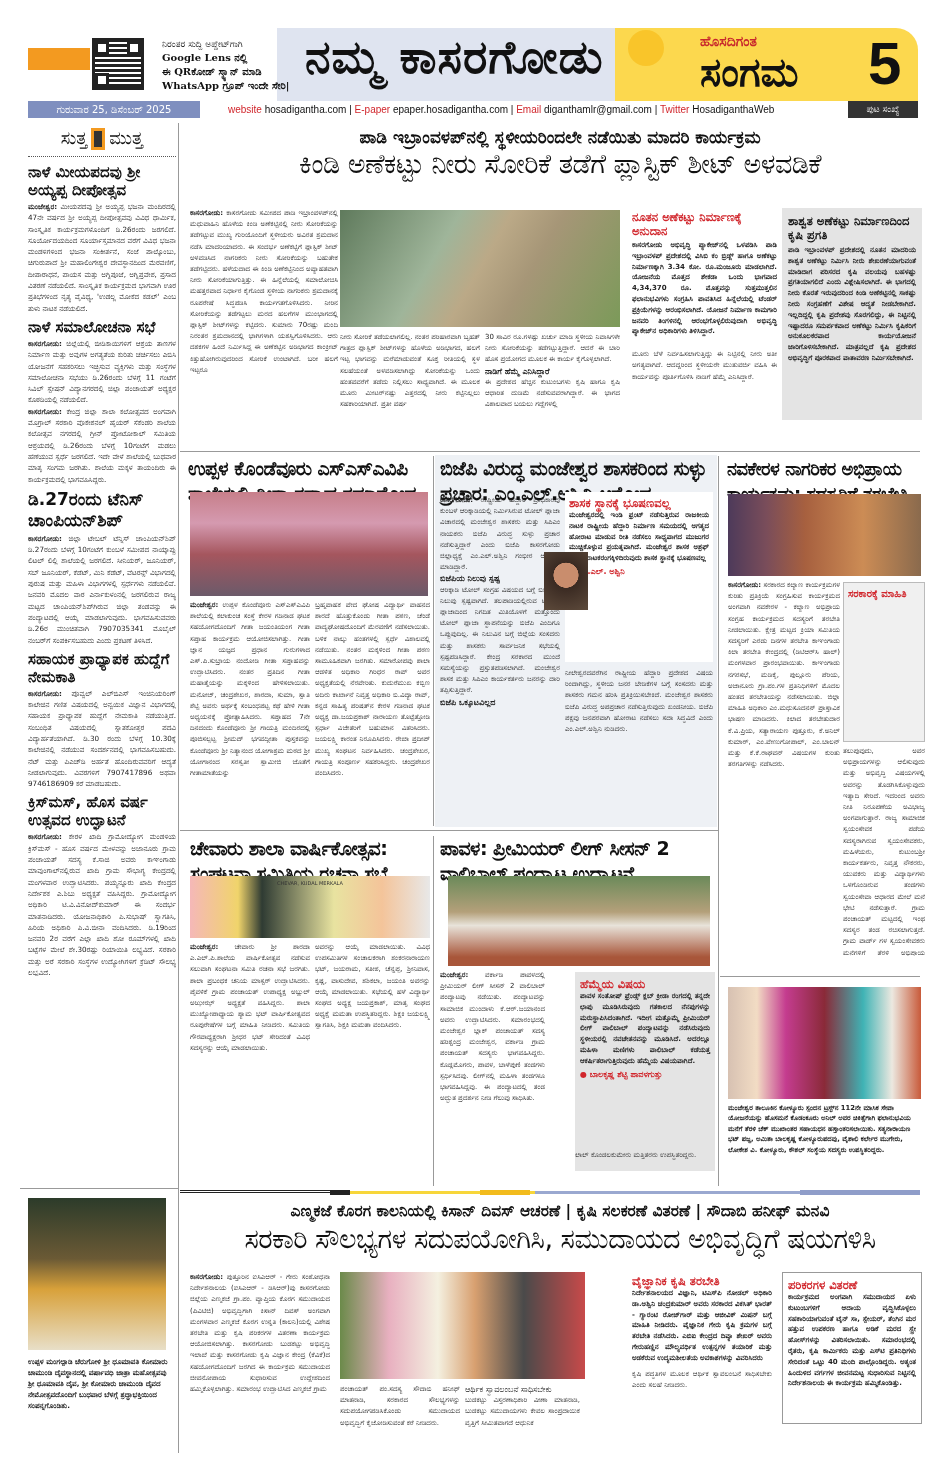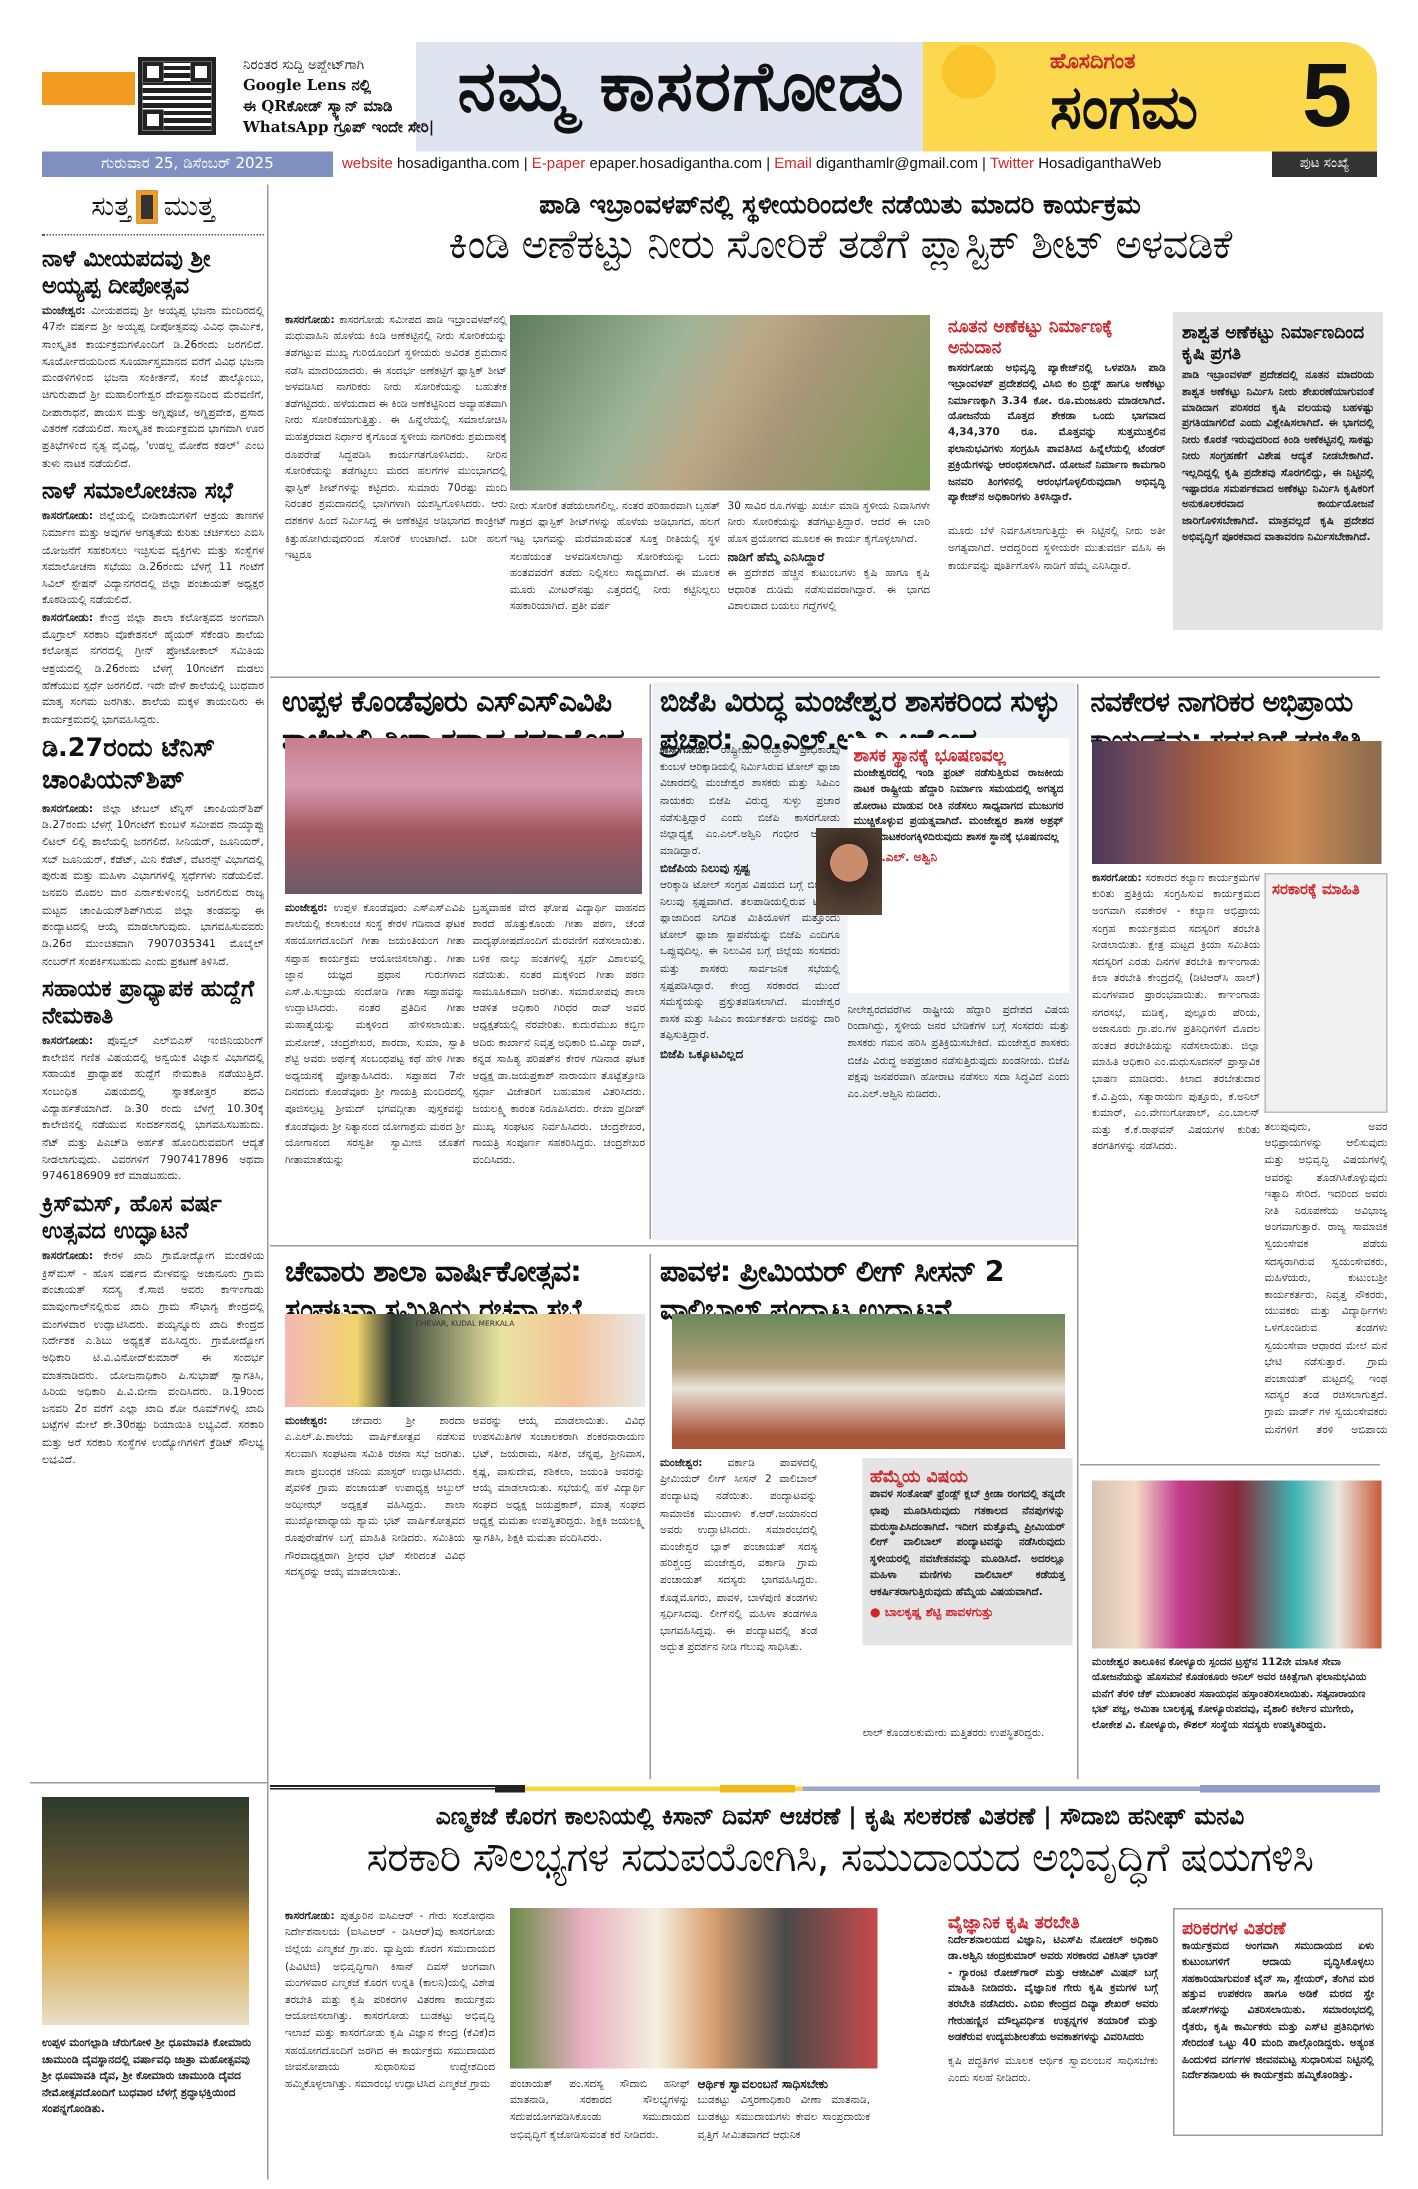--- a/index.html
+++ b/index.html
@@ -9,21 +9,21 @@
 .orange{left:28px;top:48px;width:62px;height:22px;background:#f39a20}
 .qr{left:92px;top:38px;width:52px;height:52px;background:repeating-linear-gradient(0deg,#222 0 3px,#fff 3px 5px),#fff;border:3px solid #222}
 .qr i{position:absolute;width:14px;height:14px;border:3px solid #222;background:#fff}
 .qrtext{left:162px;top:38px;font-family:"DejaVu Serif",serif;font-size:9px;line-height:13px}
 .qrtext b{font-weight:bold;font-size:10px}
 .title{left:305px;top:30px;font-size:46px;font-weight:bold;letter-spacing:1px;font-family:"DejaVu Serif",serif;color:#111}
 .sun{left:628px;top:30px;width:36px;height:36px;border-radius:50%;background:#f9c52a;z-index:0}
 .brand-small{left:700px;top:33px;font-size:14px;color:#c8282d;font-weight:bold}
 .brand-big{left:700px;top:48px;font-size:40px;font-weight:bold;font-family:"DejaVu Serif",serif}
 .pageno{left:868px;top:28px;font-size:60px;font-weight:bold;font-family:"Liberation Sans",sans-serif;line-height:72px}
-.datebar{left:28px;top:101px;width:194px;height:17px;background:#7f8fbf;color:#fff;font-size:10px;text-align:center;line-height:17px}
+.datebar{left:28px;top:101px;width:172px;height:17px;background:#7f8fbf;color:#fff;font-size:10px;text-align:center;line-height:17px}
 .infobar{left:222px;top:101px;width:622px;height:17px;font-family:"Liberation Sans",sans-serif;font-size:10px;line-height:17px;padding-left:6px;white-space:nowrap}
 .infobar .red{color:#d1262c}
 .edition{left:848px;top:101px;width:70px;height:17px;background:#333;color:#fff;font-size:9px;text-align:center;line-height:17px}
 .vline{background:#999;width:1px}
 .hline{background:#999;height:1px}
 .sidebar{left:28px;top:123px;width:148px}
 .logo{font-size:18px;font-family:"DejaVu Serif",serif;text-align:center;height:34px;line-height:30px;border-bottom:1px dotted #555;margin-bottom:6px}
 .logo .door{display:inline-block;width:14px;height:22px;border:3px solid #f39a20;vertical-align:middle;background:#333;margin:0 4px}
 .sh{font-weight:bold;font-size:15px;line-height:18px;margin:4px 0 2px}
 .sb{font-size:7.2px;line-height:11.3px;text-align:justify;color:#222}
@@ -151,21 +151,21 @@
 <div class="abs photo" style="left:190px;top:876px;width:240px;height:62px;background:linear-gradient(90deg,#f5b8b8 0,#f0d46b 20%,#2f3b33 30%,#e8e3a0 60%,#f4c49a 80%,#e8e8e8)">
     <div style="font-size:5px;color:#333;text-align:center;margin-top:4px">CHEVAR, KUDAL MERKALA</div>
   </div>
 <div class="abs body" style="left:190px;top:942px;width:120px;height:240px;overflow:hidden"><b>ಮಂಜೇಶ್ವರ:</b> <span>ಚೇವಾರು ಶ್ರೀ ಶಾರದಾ ಎ.ಎಲ್.ಪಿ.ಶಾಲೆಯ ವಾರ್ಷಿಕೋತ್ಸವ ನಡೆಸುವ ಸಲುವಾಗಿ ಸಂಘಟನಾ ಸಮಿತಿ ರಚನಾ ಸಭೆ ಜರಗಿತು. ಶಾಲಾ ಪ್ರಬಂಧಕ ಚನಿಯ ಮಾಸ್ಟರ್ ಉದ್ಘಾಟಿಸಿದರು. ಪೈವಳಿಕೆ ಗ್ರಾಮ ಪಂಚಾಯತ್ ಉಪಾಧ್ಯಕ್ಷ ಅಬ್ದುಲ್ ಅಝೀಝ್ ಅಧ್ಯಕ್ಷತೆ ವಹಿಸಿದ್ದರು. ಶಾಲಾ ಮುಖ್ಯೋಪಾಧ್ಯಾಯ ಶ್ಯಾಮ ಭಟ್ ವಾರ್ಷಿಕೋತ್ಸವದ ರೂಪುರೇಷೆಗಳ ಬಗ್ಗೆ ಮಾಹಿತಿ ನೀಡಿದರು. ಸಮಿತಿಯ ಗೌರವಾಧ್ಯಕ್ಷರಾಗಿ ಶ್ರೀಧರ ಭಟ್ ಸೇರಿದಂತೆ ವಿವಿಧ ಸದಸ್ಯರನ್ನು ಆಯ್ಕೆ ಮಾಡಲಾಯಿತು.</span></div>
 <div class="abs body" style="left:315px;top:942px;width:115px;height:240px;overflow:hidden">ಅವರನ್ನು ಆಯ್ಕೆ ಮಾಡಲಾಯಿತು. ವಿವಿಧ ಉಪಸಮಿತಿಗಳ ಸಂಚಾಲಕರಾಗಿ ಶಂಕರನಾರಾಯಣ ಭಟ್, ಜಯರಾಮ, ಸತೀಶ, ಚೆನ್ನಪ್ಪ, ಶ್ರೀನಿವಾಸ, ಕೃಷ್ಣ, ವಾಸುದೇವ, ಶಶಿಕಲಾ, ಜಯಂತಿ ಅವರನ್ನು ಆಯ್ಕೆ ಮಾಡಲಾಯಿತು. ಸಭೆಯಲ್ಲಿ ಹಳೆ ವಿದ್ಯಾರ್ಥಿ ಸಂಘದ ಅಧ್ಯಕ್ಷ ಜಯಪ್ರಕಾಶ್, ಮಾತೃ ಸಂಘದ ಅಧ್ಯಕ್ಷೆ ಮಮತಾ ಉಪಸ್ಥಿತರಿದ್ದರು. ಶಿಕ್ಷಕಿ ಜಯಲಕ್ಷ್ಮಿ ಸ್ವಾಗತಿಸಿ, ಶಿಕ್ಷಕಿ ಮಮತಾ ವಂದಿಸಿದರು.</div>
 <div class="abs vline" style="left:433px;top:836px;height:350px"></div>
 
 <div class="abs head2" style="left:440px;top:836px;width:275px">ಪಾವಳ: ಪ್ರೀಮಿಯರ್ ಲೀಗ್ ಸೀಸನ್ 2 ವಾಲಿಬಾಲ್ ಪಂದ್ಯಾಟ ಉದ್ಘಾಟನೆ</div>
 <div class="abs photo" style="left:448px;top:876px;width:262px;height:90px;background:linear-gradient(180deg,#6b8a5a 0,#b4a07a 40%,#e8e3da 55%,#a8563a 90%)"></div>
 <div class="abs body" style="left:440px;top:970px;width:105px;height:210px;overflow:hidden"><b>ಮಂಜೇಶ್ವರ:</b> <span>ವರ್ಕಾಡಿ ಪಾವಳದಲ್ಲಿ ಪ್ರೀಮಿಯರ್ ಲೀಗ್ ಸೀಸನ್ 2 ವಾಲಿಬಾಲ್ ಪಂದ್ಯಾಟವು ನಡೆಯಿತು. ಪಂದ್ಯಾಟವನ್ನು ಸಾಮಾಜಿಕ ಮುಂದಾಳು ಕೆ.ಆರ್.ಜಯಾನಂದ ಅವರು ಉದ್ಘಾಟಿಸಿದರು. ಸಮಾರಂಭದಲ್ಲಿ ಮಂಜೇಶ್ವರ ಬ್ಲಾಕ್ ಪಂಚಾಯತ್ ಸದಸ್ಯ ಹರಿಶ್ಚಂದ್ರ ಮಂಜೇಶ್ವರ, ವರ್ಕಾಡಿ ಗ್ರಾಮ ಪಂಚಾಯತ್ ಸದಸ್ಯರು ಭಾಗವಹಿಸಿದ್ದರು. ಕೊಡ್ಲಮೊಗರು, ಪಾವಳ, ಬಾಳೆಪುಣಿ ತಂಡಗಳು ಸ್ಪರ್ಧಿಸಿದವು. ಲೀಗ್‌ನಲ್ಲಿ ಮಹಿಳಾ ತಂಡಗಳೂ ಭಾಗವಹಿಸಿದ್ದವು. ಈ ಪಂದ್ಯಾಟದಲ್ಲಿ ತಂಡ ಅದ್ಭುತ ಪ್ರದರ್ಶನ ನೀಡಿ ಗೆಲುವು ಸಾಧಿಸಿತು.</span></div>
-<div class="abs box" style="left:575px;top:972px;width:140px;height:125px;padding:5px;overflow:hidden">
+<div class="abs box" style="left:575px;top:972px;width:140px;height:199px;padding:5px;overflow:hidden">
   <div class="redh">ಹೆಮ್ಮೆಯ ವಿಷಯ</div>
   <div class="body" style="font-weight:bold;line-height:10.8px">ಪಾವಳ ಸಂತೋಷ್ ಫ್ರೆಂಡ್ಸ್ ಕ್ಲಬ್ ಕ್ರೀಡಾ ರಂಗದಲ್ಲಿ ತನ್ನದೇ ಛಾಪು ಮೂಡಿಸಿರುವುದು ಗತಕಾಲದ ನೆನಪುಗಳನ್ನು ಮರುಸ್ಥಾಪಿಸಿದಂತಾಗಿದೆ. ಇದೀಗ ಮತ್ತೊಮ್ಮೆ ಪ್ರೀಮಿಯರ್ ಲೀಗ್ ವಾಲಿಬಾಲ್ ಪಂದ್ಯಾಟವನ್ನು ನಡೆಸಿರುವುದು ಸ್ಥಳೀಯರಲ್ಲಿ ನವಚೇತನವನ್ನು ಮೂಡಿಸಿದೆ. ಅದರಲ್ಲೂ ಮಹಿಳಾ ಮಣಿಗಳು ವಾಲಿಬಾಲ್ ಕಡೆಯತ್ತ ಆಕರ್ಷಿತರಾಗುತ್ತಿರುವುದು ಹೆಮ್ಮೆಯ ವಿಷಯವಾಗಿದೆ.</div>
   <div class="byline">ಬಾಲಕೃಷ್ಣ ಶೆಟ್ಟಿ ಪಾವಳಗುತ್ತು</div>
 </div>
 <div class="abs body" style="left:575px;top:1150px;width:140px;height:30px;overflow:hidden">ಲಾಲ್ ಕೊಂಡಲಕುಮೇರು ಮತ್ತಿತರರು ಉಪಸ್ಥಿತರಿದ್ದರು.</div>
 
 <div class="abs hline" style="left:720px;top:976px;width:200px"></div>
 <div class="abs photo" style="left:728px;top:987px;width:193px;height:112px;background:linear-gradient(90deg,#d7c1b2 0,#f2dcc4 15%,#c43c8f 30%,#8a2a38 50%,#3fb3b5 70%,#ece8e0 85%,#c85a3a)"></div>
 <div class="abs cap" style="left:728px;top:1103px;width:195px;font-size:6.8px;line-height:10.4px">ಮಂಜೇಶ್ವರ ತಾಲೂಕಿನ ಕೋಳ್ಯೂರು ಸ್ಪಂದನ ಟ್ರಸ್ಟ್‌ನ 112ನೇ ಮಾಸಿಕ ಸೇವಾ ಯೋಜನೆಯನ್ನು ಹೊಸಮನೆ ಕೊಡಂಕೂರು ಅನಿಲ್ ಅವರ ಚಿಕಿತ್ಸೆಗಾಗಿ ಫಲಾನುಭವಿಯ ಮನೆಗೆ ತೆರಳಿ ಚೆಕ್ ಮುಖಾಂತರ ಸಹಾಯಧನ ಹಸ್ತಾಂತರಿಸಲಾಯಿತು. ಸತ್ಯನಾರಾಯಣ ಭಟ್ ಪಜ್ಜ, ಅಮಿತಾ ಬಾಲಕೃಷ್ಣ ಕೋಳ್ಯೂರುಪದವು, ವೈಶಾಲಿ ಕರ್ಲೇರ ಮುಗೇರು, ಲೋಕೇಶ ವಿ. ಕೋಳ್ಯೂರು, ಕೌಶಲ್ ಸಂಸ್ಥೆಯ ಸದಸ್ಯರು ಉಪಸ್ಥಿತರಿದ್ದರು.</div>
 
@@ -174,21 +174,21 @@
 <div class="abs" style="left:350px;top:1191px;width:185px;height:3px;background:#f7d63a"></div>
 <div class="abs" style="left:480px;top:1190px;width:50px;height:5px;background:#f2bb1d"></div>
 <div class="abs" style="left:535px;top:1191px;width:300px;height:3px;background:#9aa8d0"></div>
 <div class="abs" style="left:800px;top:1190px;width:120px;height:5px;background:#8f9dc9"></div>
 
 <div class="abs kick" style="left:190px;top:1200px;width:740px;font-size:15.5px">ಎಣ್ಮಕಜೆ ಕೊರಗ ಕಾಲನಿಯಲ್ಲಿ ಕಿಸಾನ್ ದಿವಸ್ ಆಚರಣೆ | ಕೃಷಿ ಸಲಕರಣೆ ವಿತರಣೆ | ಸೌದಾಬಿ ಹನೀಫ್ ಮನವಿ</div>
 <div class="abs head" style="left:190px;top:1222px;width:740px">ಸರಕಾರಿ ಸೌಲಭ್ಯಗಳ ಸದುಪಯೋಗಿಸಿ, ಸಮುದಾಯದ ಅಭಿವೃದ್ಧಿಗೆ ಷಯಗಳಿಸಿ</div>
 <div class="abs body" style="left:190px;top:1272px;width:140px;height:168px;overflow:hidden"><b>ಕಾಸರಗೋಡು:</b> <span>ಪುತ್ತೂರಿನ ಐಸಿಎಆರ್ - ಗೇರು ಸಂಶೋಧನಾ ನಿರ್ದೇಶನಾಲಯ (ಐಸಿಎಆರ್ - ಡಿಸಿಆರ್)ವು ಕಾಸರಗೋಡು ಜಿಲ್ಲೆಯ ಎಣ್ಮಕಜೆ ಗ್ರಾ.ಪಂ. ವ್ಯಾಪ್ತಿಯ ಕೊರಗ ಸಮುದಾಯದ (ಪಿವಿಟಿಜಿ) ಅಭಿವೃದ್ಧಿಗಾಗಿ ಕಿಸಾನ್ ದಿವಸ್ ಅಂಗವಾಗಿ ಮಂಗಳವಾರ ಎಣ್ಮಕಜೆ ಕೊರಗ ಉನ್ನತಿ (ಕಾಲನಿ)ಯಲ್ಲಿ ವಿಶೇಷ ತರಬೇತಿ ಮತ್ತು ಕೃಷಿ ಪರಿಕರಗಳ ವಿತರಣಾ ಕಾರ್ಯಕ್ರಮ ಆಯೋಜಿಸಲಾಗಿತ್ತು. ಕಾಸರಗೋಡು ಬುಡಕಟ್ಟು ಅಭಿವೃದ್ಧಿ ಇಲಾಖೆ ಮತ್ತು ಕಾಸರಗೋಡು ಕೃಷಿ ವಿಜ್ಞಾನ ಕೇಂದ್ರ (ಕೆವಿಕೆ)ದ ಸಹಯೋಗದೊಂದಿಗೆ ಜರಗಿದ ಈ ಕಾರ್ಯಕ್ರಮ ಸಮುದಾಯದ ಜೀವನೋಪಾಯ ಸುಧಾರಿಸುವ ಉದ್ದೇಶದಿಂದ ಹಮ್ಮಿಕೊಳ್ಳಲಾಗಿತ್ತು. ಸಮಾರಂಭ ಉದ್ಘಾಟಿಸಿದ ಎಣ್ಮಕಜೆ ಗ್ರಾಮ</span></div>
 <div class="abs photo" style="left:340px;top:1272px;width:245px;height:107px;background:linear-gradient(90deg,#6b8a4a 0,#e8b0c0 20%,#f4f0e0 40%,#d8a070 55%,#4a4a4a 75%,#c84a4a)"></div>
 <div class="abs body" style="left:340px;top:1384px;width:120px;height:60px;overflow:hidden">ಪಂಚಾಯತ್ ಪಂ.ಸದಸ್ಯ ಸೌದಾಬಿ ಹನೀಫ್ ಮಾತನಾಡಿ, ಸರಕಾರದ ಸೌಲಭ್ಯಗಳನ್ನು ಸದುಪಯೋಗಪಡಿಸಿಕೊಂಡು ಸಮುದಾಯದ ಅಭಿವೃದ್ಧಿಗೆ ಕೈಜೋಡಿಸುವಂತೆ ಕರೆ ನೀಡಿದರು.</div>
-<div class="abs body" style="left:465px;top:1384px;width:115px;height:60px;overflow:hidden"><div style="font-weight:bold;font-size:8px">ಆರ್ಥಿಕ ಸ್ವಾವಲಂಬನೆ ಸಾಧಿಸಬೇಕು</div><span>ಬುಡಕಟ್ಟು ವಿಸ್ತರಣಾಧಿಕಾರಿ ವೀಣಾ ಮಾತನಾಡಿ, ಬುಡಕಟ್ಟು ಸಮುದಾಯಗಳು ಕೇವಲ ಸಾಂಪ್ರದಾಯಿಕ ವೃತ್ತಿಗೆ ಸೀಮಿತವಾಗದೆ ಆಧುನಿಕ</span></div>
+<div class="abs body" style="left:465px;top:1384px;width:115px;height:60px;overflow:hidden"><div style="font-weight:normal;font-size:8px">ಆರ್ಥಿಕ ಸ್ವಾವಲಂಬನೆ ಸಾಧಿಸಬೇಕು</div><span>ಬುಡಕಟ್ಟು ವಿಸ್ತರಣಾಧಿಕಾರಿ ವೀಣಾ ಮಾತನಾಡಿ, ಬುಡಕಟ್ಟು ಸಮುದಾಯಗಳು ಕೇವಲ ಸಾಂಪ್ರದಾಯಿಕ ವೃತ್ತಿಗೆ ಸೀಮಿತವಾಗದೆ ಆಧುನಿಕ</span></div>
 <div class="abs" style="left:632px;top:1274px;width:140px">
   <div class="redh">ವೈಜ್ಞಾನಿಕ ಕೃಷಿ ತರಬೇತಿ</div>
   <div class="body" style="font-weight:bold;line-height:10.8px">ನಿರ್ದೇಶನಾಲಯದ ವಿಜ್ಞಾನಿ, ಟಿಎಸ್‌ಪಿ ನೋಡಲ್ ಅಧಿಕಾರಿ ಡಾ.ಅಶ್ವಿನಿ ಚಂದ್ರಕುಮಾರ್ ಅವರು ಸರಕಾರದ ವಿಕಸಿತ್ ಭಾರತ್ - ಗ್ಯಾರಂಟಿ ರೋಜ್‌ಗಾರ್ ಮತ್ತು ಆಜೀವಿಕ್ ಮಿಷನ್ ಬಗ್ಗೆ ಮಾಹಿತಿ ನೀಡಿದರು. ವೈಜ್ಞಾನಿಕ ಗೇರು ಕೃಷಿ ಕ್ರಮಗಳ ಬಗ್ಗೆ ತರಬೇತಿ ನಡೆಸಿದರು. ಎಬಿಐ ಕೇಂದ್ರದ ದಿವ್ಯಾ ಶೇಖರ್ ಅವರು ಗೇರುಹಣ್ಣಿನ ಮೌಲ್ಯವರ್ಧಿತ ಉತ್ಪನ್ನಗಳ ತಯಾರಿಕೆ ಮತ್ತು ಅಡಕೆರುವ ಉದ್ಯಮಶೀಲತೆಯ ಅವಕಾಶಗಳನ್ನು ವಿವರಿಸಿದರು</div>
   <div class="body" style="margin-top:5px">ಕೃಷಿ ಪದ್ಧತಿಗಳ ಮೂಲಕ ಆರ್ಥಿಕ ಸ್ವಾವಲಂಬನೆ ಸಾಧಿಸಬೇಕು ಎಂದು ಸಲಹೆ ನೀಡಿದರು.</div>
 </div>
 <div class="ab abs" style="left:782px;top:1272px;width:140px;height:152px;border:1px solid #999;padding:5px;overflow:hidden">
   <div class="redh">ಪರಿಕರಗಳ ವಿತರಣೆ</div>
   <div class="body" style="font-weight:bold;line-height:10.8px">ಕಾರ್ಯಕ್ರಮದ ಅಂಗವಾಗಿ ಸಮುದಾಯದ ಏಳು ಕುಟುಂಬಗಳಿಗೆ ಆದಾಯ ವೃದ್ಧಿಸಿಕೊಳ್ಳಲು ಸಹಕಾರಿಯಾಗುವಂತೆ ಟೈನ್ ಸಾ, ಸ್ಪೇಯರ್, ತೆಂಗಿನ ಮರ ಹತ್ತುವ ಉಪಕರಣ ಹಾಗೂ ಅಡಿಕೆ ಮರದ ಸ್ಪ್ರೇ ಹೋಸ್‌ಗಳನ್ನು ವಿತರಿಸಲಾಯಿತು. ಸಮಾರಂಭದಲ್ಲಿ ರೈತರು, ಕೃಷಿ ಕಾರ್ಮಿಕರು ಮತ್ತು ಎಸ್‌ಟಿ ಪ್ರತಿನಿಧಿಗಳು ಸೇರಿದಂತೆ ಒಟ್ಟು 40 ಮಂದಿ ಪಾಲ್ಗೊಂಡಿದ್ದರು. ಅತ್ಯಂತ ಹಿಂದುಳಿದ ವರ್ಗಗಳ ಜೀವನಮಟ್ಟ ಸುಧಾರಿಸುವ ನಿಟ್ಟಿನಲ್ಲಿ ನಿರ್ದೇಶನಾಲಯ ಈ ಕಾರ್ಯಕ್ರಮ ಹಮ್ಮಿಕೊಂಡಿತ್ತು.</div>
 </div>
 

